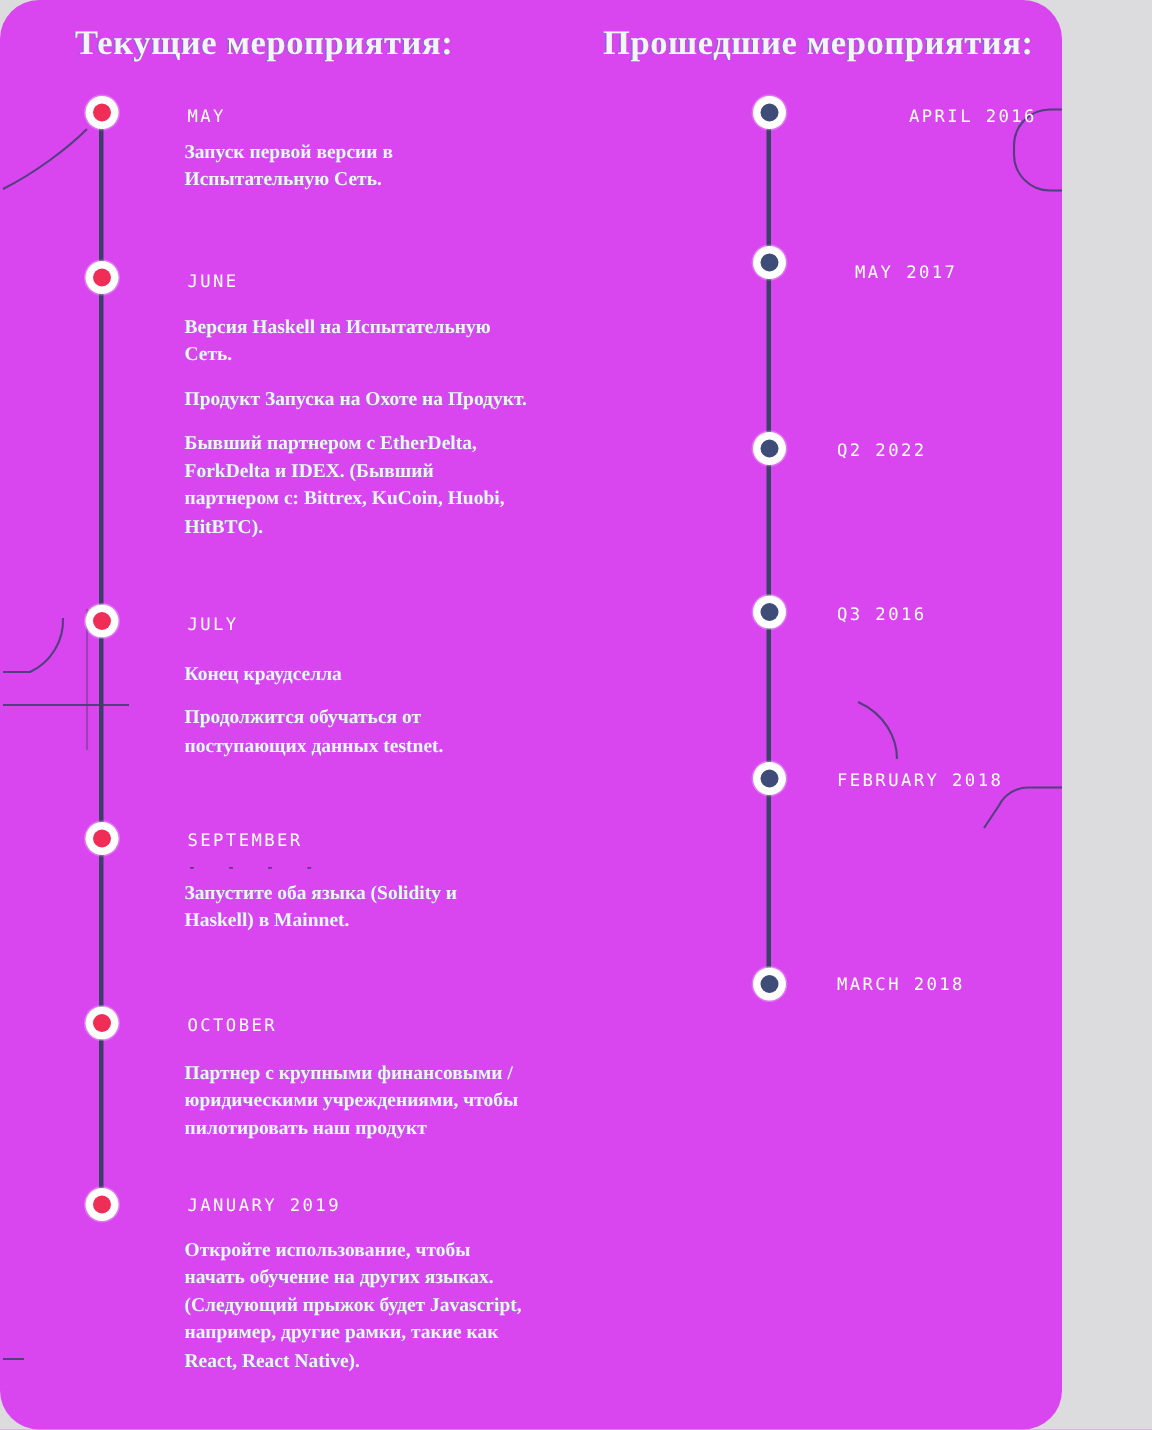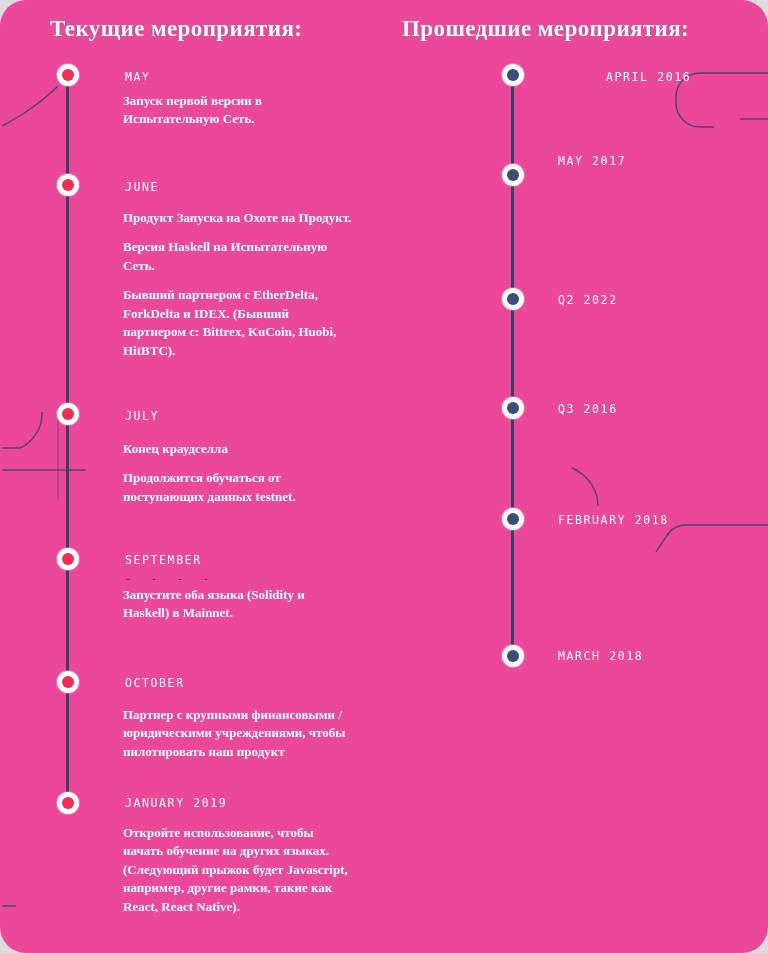--- a/index.html
+++ b/index.html
@@ -9,23 +9,23 @@
     width: 768px;
     height: 953px;
     background: #dcdcde;
     font-family: "Liberation Serif", "DejaVu Serif", serif;
     overflow: hidden;
   }
 
   #board {
     position: absolute;
     left: 0; top: 0;
-    width: 768px;
+    width: 708px;
     height: 953px;
-    background: #ec4899;
+    background: #d946ef;
     border-radius: 26px;
     overflow: hidden;
   }
 
   
   .decor {
     position: absolute;
     left: 0; top: 0;
     width: 768px; height: 953px;
     pointer-events: none;
@@ -156,22 +156,22 @@
         <p class="ev-para">Запуск первой версии в Испытательную Сеть.</p>
       </div>
     </div>
 
     <div class="event">
       <div class="dot" style="top:174px;">
           <i></i>
         </div>
       <div class="ev-date" style="top:180px;">JUNE</div>
       <div class="ev-body" style="top:209px;">
+        <p class="ev-para">Версия Haskell на Испытательную Сеть.</p>
         <p class="ev-para">Продукт Запуска на Охоте на Продукт.</p>
-        <p class="ev-para">Версия Haskell на Испытательную Сеть.</p>
         <p class="ev-para">Бывший партнером с EtherDelta, ForkDelta и IDEX. (Бывший партнером с: Bittrex, KuCoin, Huobi, HitBTC).</p>
       </div>
     </div>
 
     <div class="event">
       <div class="dot" style="top:403px;">
           <i></i>
         </div>
       <div class="ev-date" style="top:409px;">JULY</div>
       <div class="ev-body" style="top:440px;">
@@ -222,21 +222,21 @@
           <i></i>
         </div>
       <div class="ev-date" style="top:70px;margin-left:48px;">APRIL 2016</div>
 
     </div>
 
     <div class="event">
       <div class="dot" style="top:164px;">
           <i></i>
         </div>
-      <div class="ev-date" style="top:154px;">MAY 2017</div>
+      <div class="ev-date" style="top:174px;margin-left:12px;">MAY 2017</div>
 
     </div>
 
     <div class="event">
       <div class="dot" style="top:288px;">
           <i></i>
         </div>
       <div class="ev-date" style="top:293px;">Q2 2022</div>
 
     </div>

